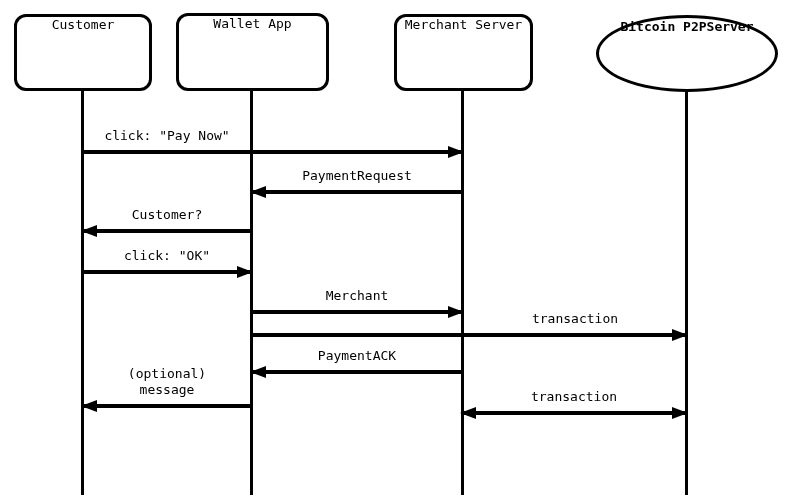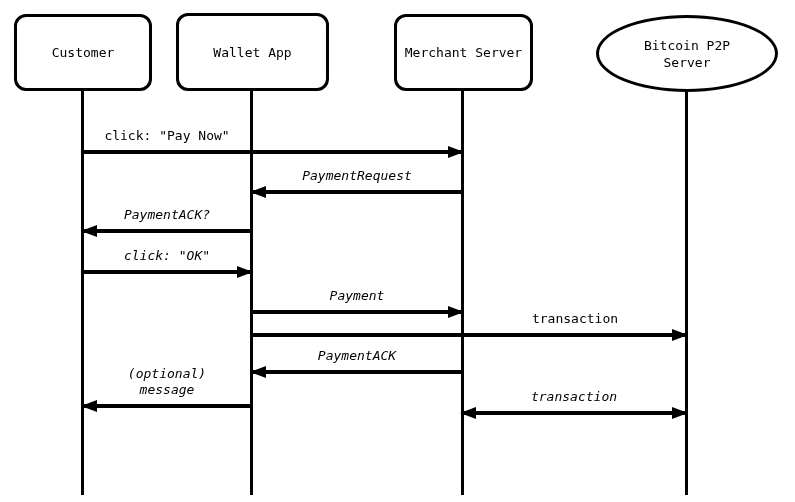--- a/index.html
+++ b/index.html
@@ -15,31 +15,31 @@
     font-family: "DejaVu Sans Mono", "Liberation Mono", monospace;
     color: #000000;
     overflow: hidden;
   }
   .participant {
     position: absolute;
     box-sizing: border-box;
     background: #ffffff;
     border: 3px solid #000000;
     display: flex;
-    align-items: center;
     justify-content: center;
     text-align: center;
     font-size: 13px;
     z-index: 2;
   }
   .participant.rect { border-radius: 12px; }
   .participant.ellipse {
     border-radius: 50%;
-    flex-direction: column;
+    flex-direction: row;
     line-height: 17px;
+    font-weight: bold;
   }
   .lifeline {
     position: absolute;
     width: 3px;
     background: #000000;
     z-index: 0;
   }
   .msg {
     position: absolute;
     z-index: 1;
@@ -56,21 +56,20 @@
     position: absolute;
     bottom: 6px;
     white-space: nowrap;
     font-size: 13px;
     text-align: center;
     line-height: 16px;
   }
   .msg .label.centered {
     left: 50%;
     transform: translateX(-50%);
-    font-style: italic;
   }
   .msg .label.at-x {
     transform: translateX(-50%);
   }
   .head {
     position: absolute;
     top: -4px;
     width: 0;
     height: 0;
     border-top: 6px solid transparent;
@@ -118,33 +117,33 @@
     <div class="head right"></div>
   </div>
 
   <div class="msg" style="left:251px; top:190px; width:212px;">
     <div class="label centered">PaymentRequest</div>
     <div class="line"></div>
     <div class="head left"></div>
   </div>
 
   <div class="msg" style="left:82px; top:229px; width:170px;">
-    <div class="label centered">PaymentACK?</div>
+    <div class="label centered">Customer?</div>
     <div class="line"></div>
     <div class="head left"></div>
   </div>
 
   <div class="msg" style="left:82px; top:270px; width:170px;">
     <div class="label centered">click: "OK"</div>
     <div class="line"></div>
     <div class="head right"></div>
   </div>
 
   <div class="msg" style="left:251px; top:310px; width:212px;">
-    <div class="label centered">Payment</div>
+    <div class="label centered">Merchant</div>
     <div class="line"></div>
     <div class="head right"></div>
   </div>
 
   <div class="msg" style="left:251px; top:333px; width:436px;">
     <div class="label at-x" style="left:324px;">transaction</div>
     <div class="line"></div>
     <div class="head right"></div>
   </div>
 

